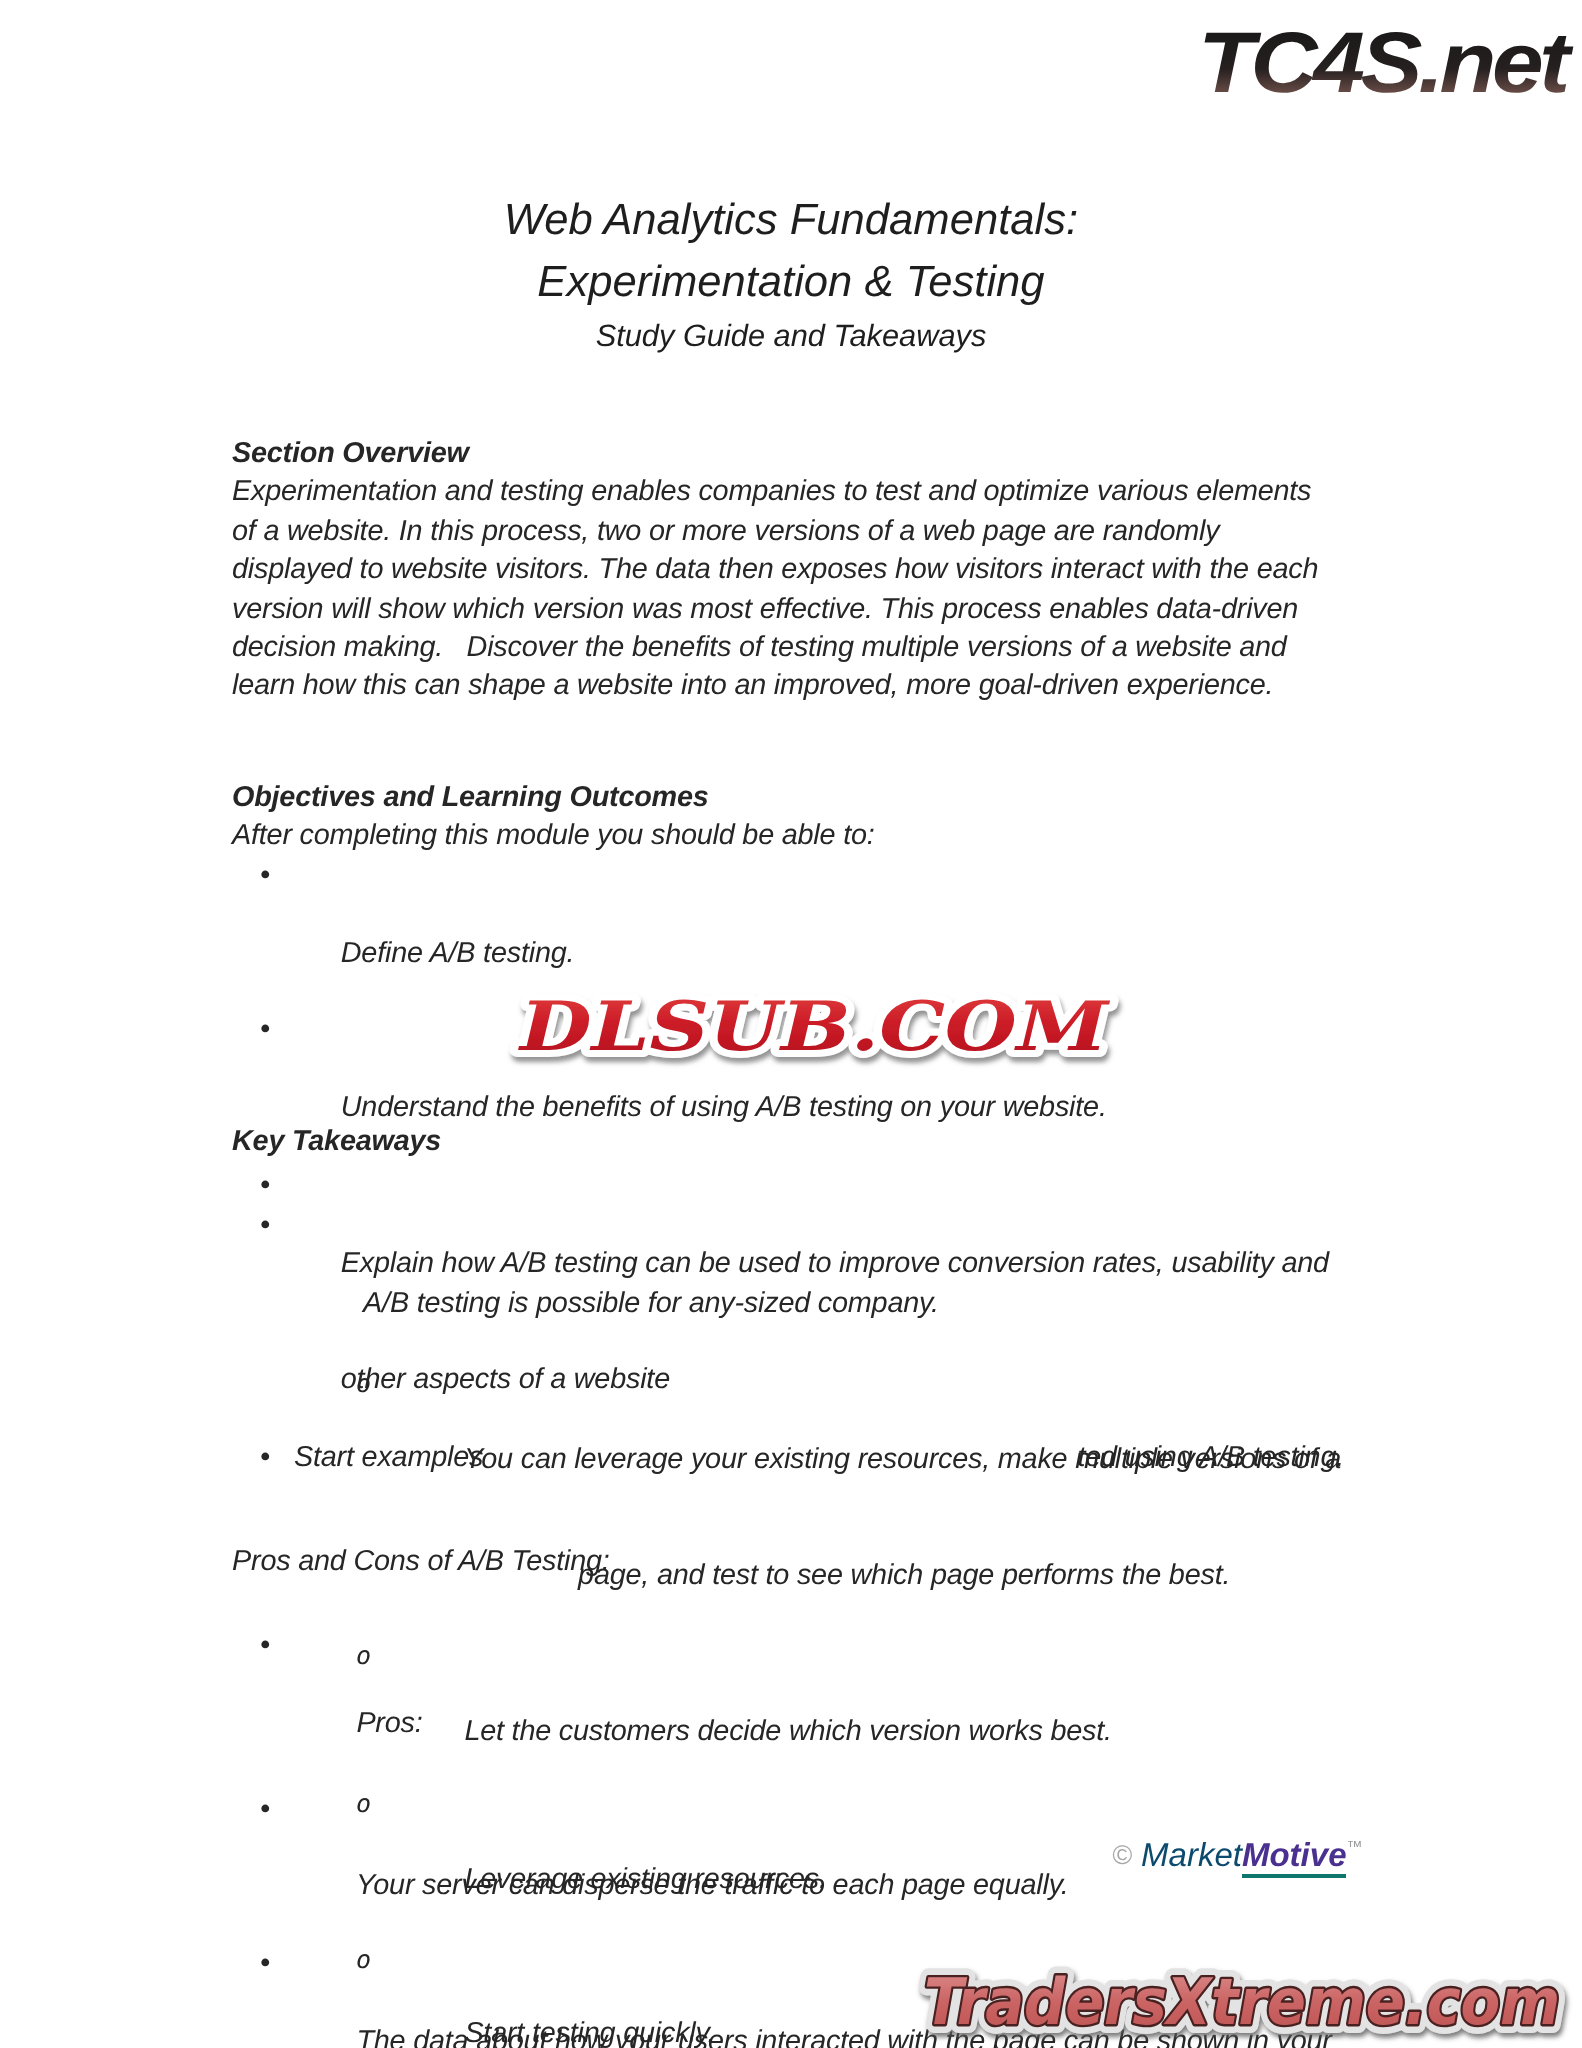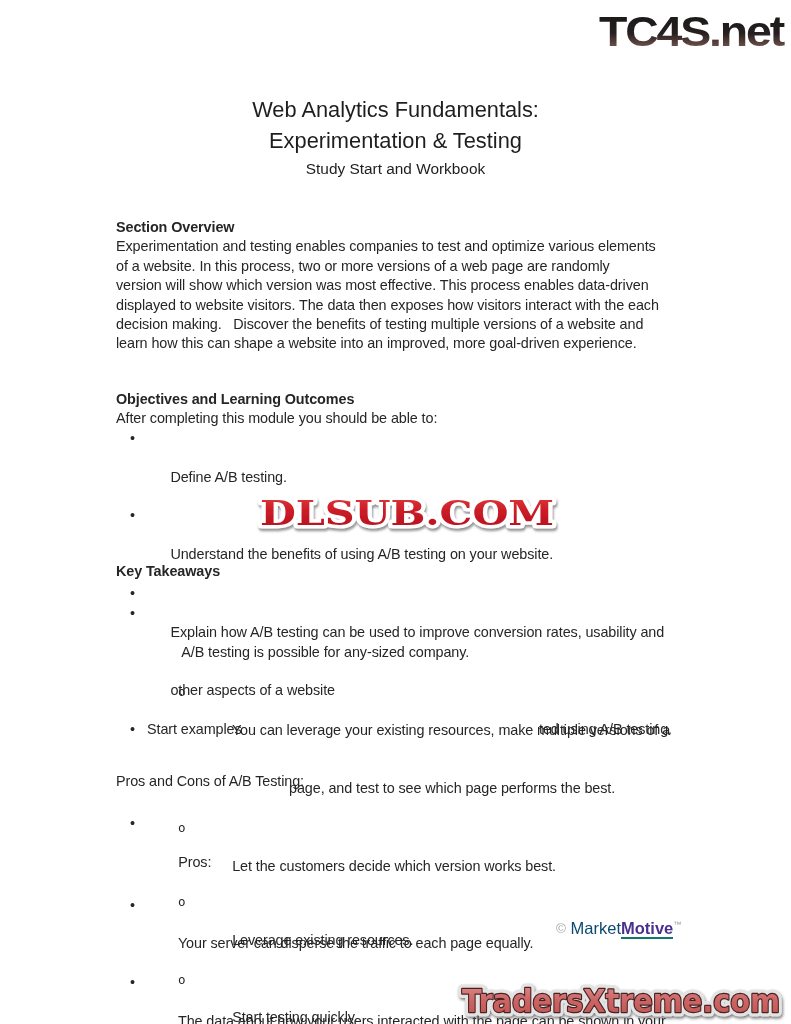--- a/index.html
+++ b/index.html
@@ -6,20 +6,21 @@
   html,body { background:#ffffff; }
   .page {
     position:relative;
     width:791px; height:1024px;
     background:#ffffff;
     overflow:hidden;
     font-family:"Liberation Sans", sans-serif;
     color:#262626;
     font-size:14.4px;
     letter-spacing:-0.1px;
+    font-style:italic;
   }
   .abs { position:absolute; }
   .content { left:116px; width:556px; }
   .line, .row { line-height:19.4px; white-space:pre; }
   .h { font-weight:700; line-height:19.4px; white-space:pre; }
 
   
   .title-wrap { left:0; right:0; top:94px; text-align:center; color:#1e1e1e; }
   .title-line { font-size:21.8px; line-height:31px; letter-spacing:0; }
   .subtitle   { font-size:15.4px; line-height:25px; letter-spacing:0; }
@@ -67,29 +68,29 @@
           <stop offset="1" stop-color="#9a6e64"></stop>
         </linearGradient>
       </defs>
       <text x="98" y="44" text-anchor="middle" font-family="Liberation Sans, sans-serif" font-weight="bold" font-size="43" letter-spacing="-2" textLength="184" lengthAdjust="spacingAndGlyphs" fill="url(#gTc)">TC4S.net</text>
     </svg>
   </div>
 
   <div class="abs title-wrap">
     <div class="title-line">Web Analytics Fundamentals:</div>
     <div class="title-line">Experimentation &amp; Testing</div>
-    <div class="subtitle">Study Start and Workbook</div>
+    <div class="subtitle">Study Guide and Takeaways</div>
   </div>
 
   <div class="abs content" style="top:218px;">
     <div class="h">Section Overview</div>
     <div class="line">Experimentation and testing enables companies to test and optimize various elements</div>
     <div class="line">of a website. In this process, two or more versions of a web page are randomly</div>
+    <div class="line">displayed to website visitors. The data then exposes how visitors interact with the each</div>
     <div class="line">version will show which version was most effective. This process enables data-driven</div>
-    <div class="line">displayed to website visitors. The data then exposes how visitors interact with the each</div>
     <div class="line">decision making.   Discover the benefits of testing multiple versions of a website and</div>
     <div class="line">learn how this can shape a website into an improved, more goal-driven experience.</div>
   </div>
 
   <div class="abs content" style="top:390px;">
     <div class="h">Objectives and Learning Outcomes</div>
     <div class="line">After completing this module you should be able to:</div>
     <div class="row l1">
       <span class="m1">•</span>
       <span>Define A/B testing.</span>

